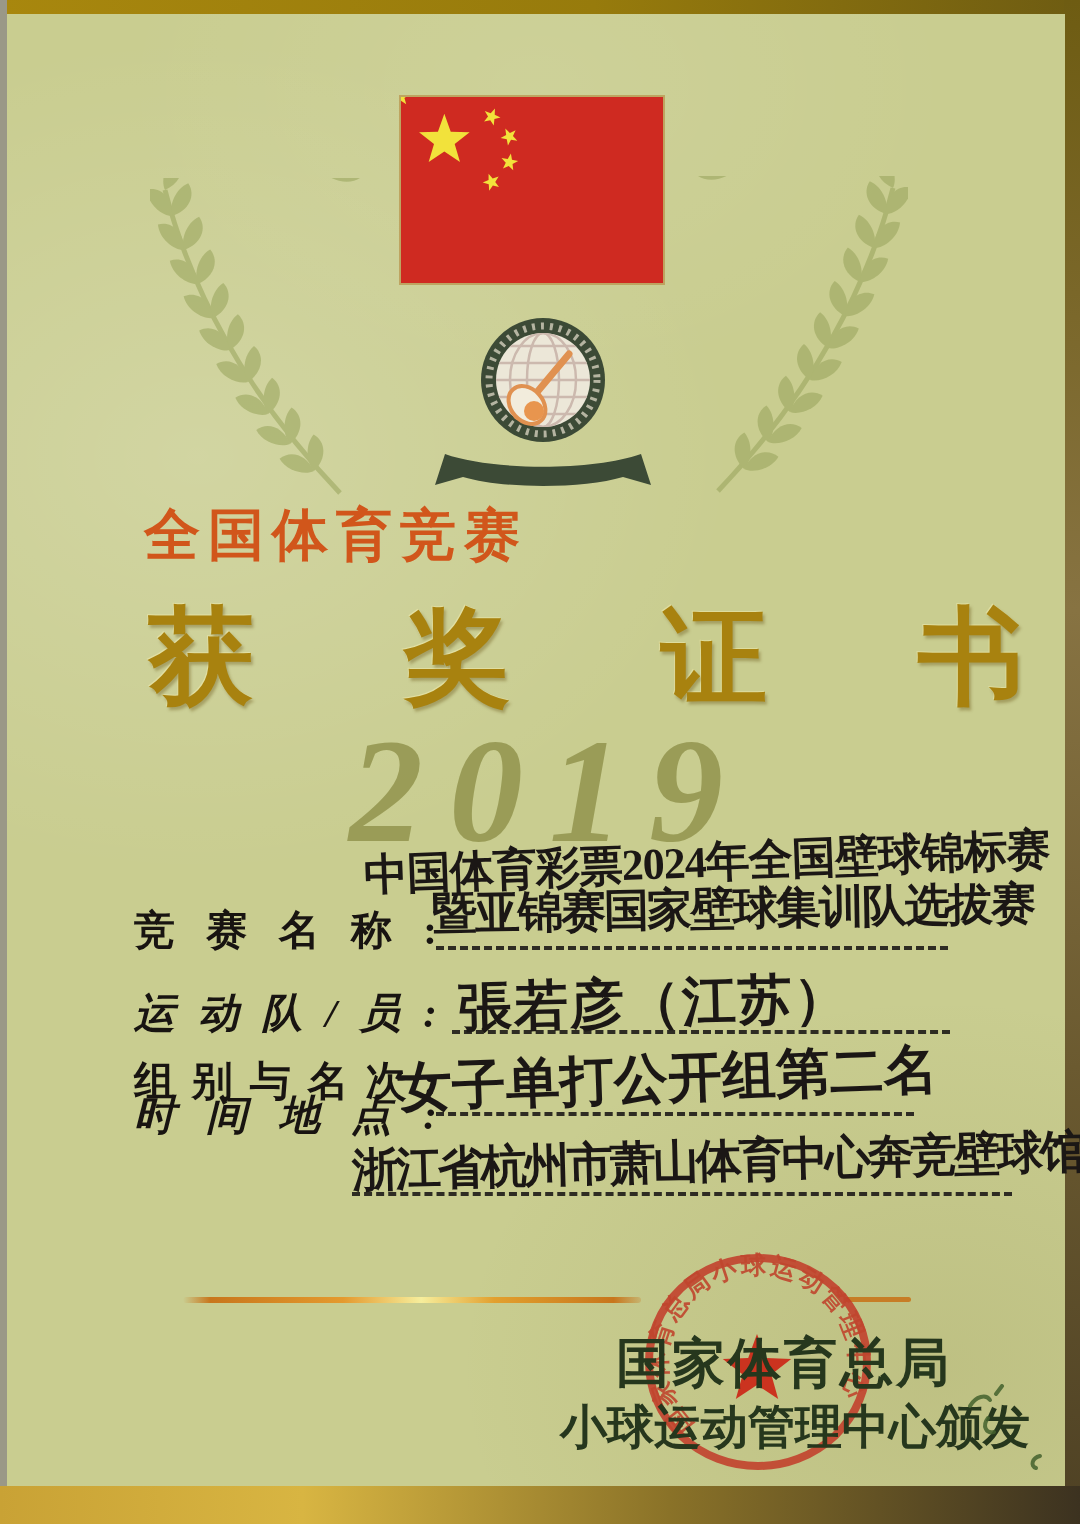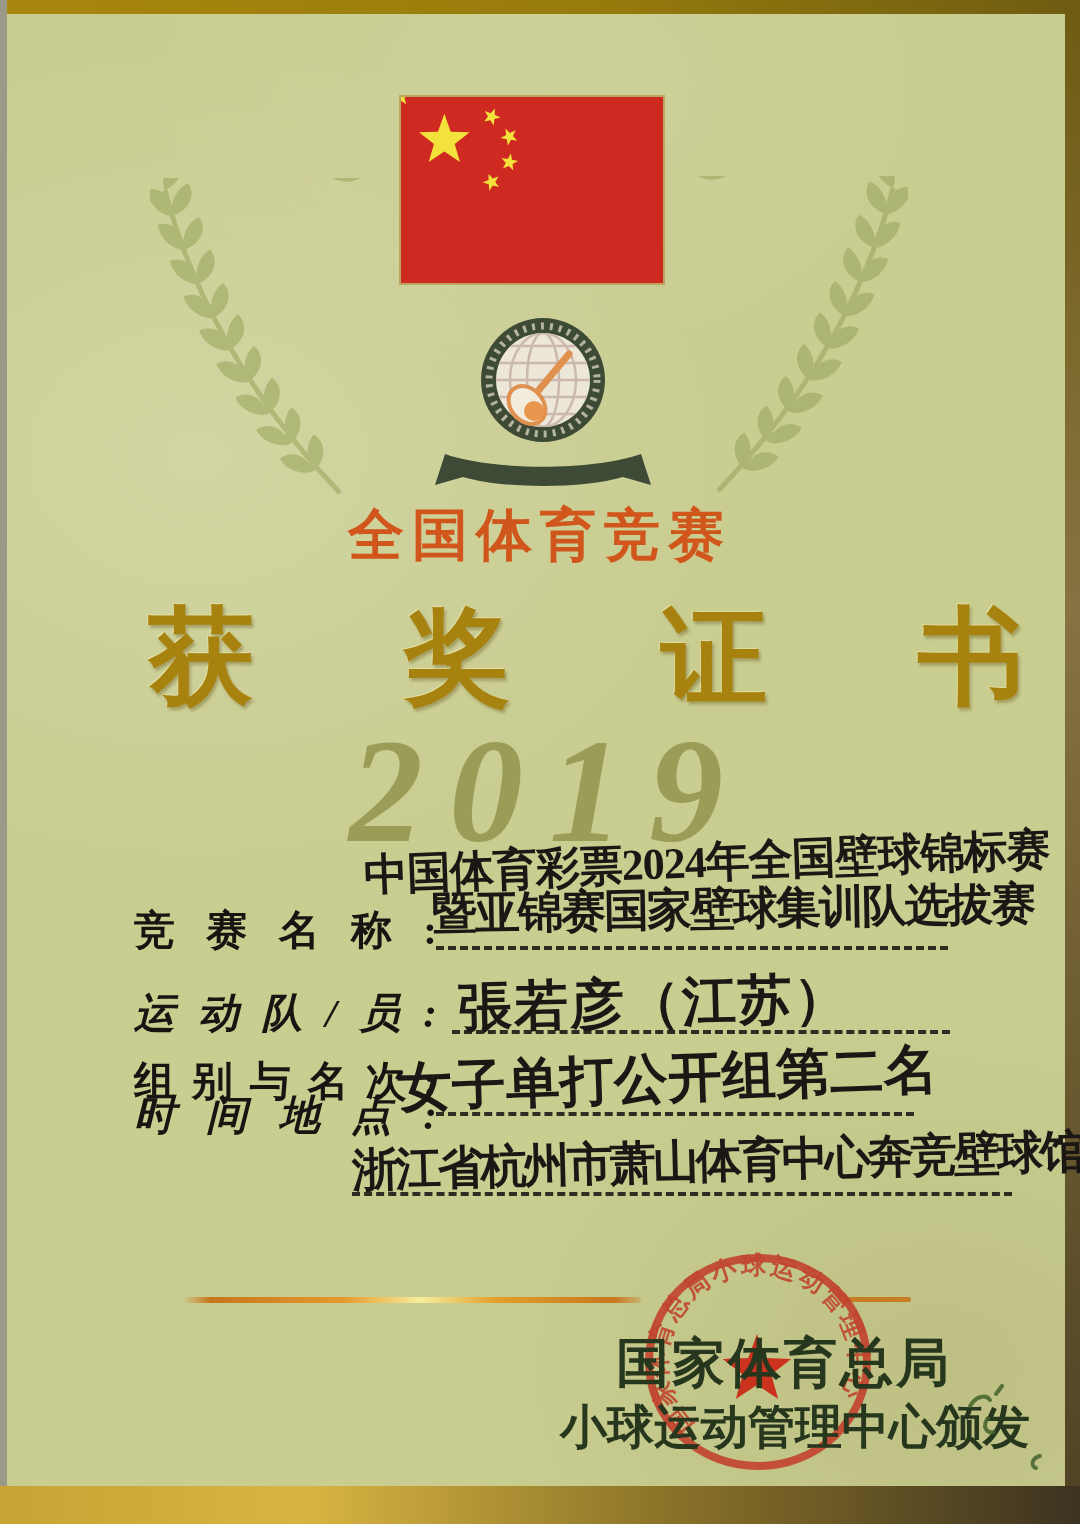--- a/index.html
+++ b/index.html
@@ -25,21 +25,21 @@
 
   .laurel { position:absolute; opacity:0.55; }
   .laurel-left  { left:150px; top:178px; transform:scaleX(-1); }
   .laurel-right { left:698px; top:176px; }
 
   .flag { position:absolute; left:399px; top:95px; width:266px; height:190px;
           border:2px solid rgba(186,152,82,0.8); }
 
   .emblem { position:absolute; left:433px; top:316px; width:220px; height:172px; }
 
-  .comp-type { position:absolute; left:136px; top:498px; width:800px; text-align:center;
+  .comp-type { position:absolute; left:136px; top:498px; width:800px; 
                font-family:"Liberation Sans", sans-serif; font-weight:bold; font-size:56px;
                letter-spacing:8px; padding-left:8px; color:#d1561b; }
 
   .cert-title { position:absolute; left:86px; top:586px; width:900px; text-align:left;
                 font-weight:bold; font-size:106px; letter-spacing:62px; padding-left:62px;
                 color:#a8820f; white-space:nowrap;
                 text-shadow:2px 3px 3px rgba(95,72,8,0.35), -1px -1px 0 rgba(255,244,180,0.4); }
 
   .year-mark { position:absolute; left:136px; top:706px; width:800px; text-align:center;
                font-style:italic; font-weight:bold; font-size:148px; letter-spacing:26px; padding-left:26px;

